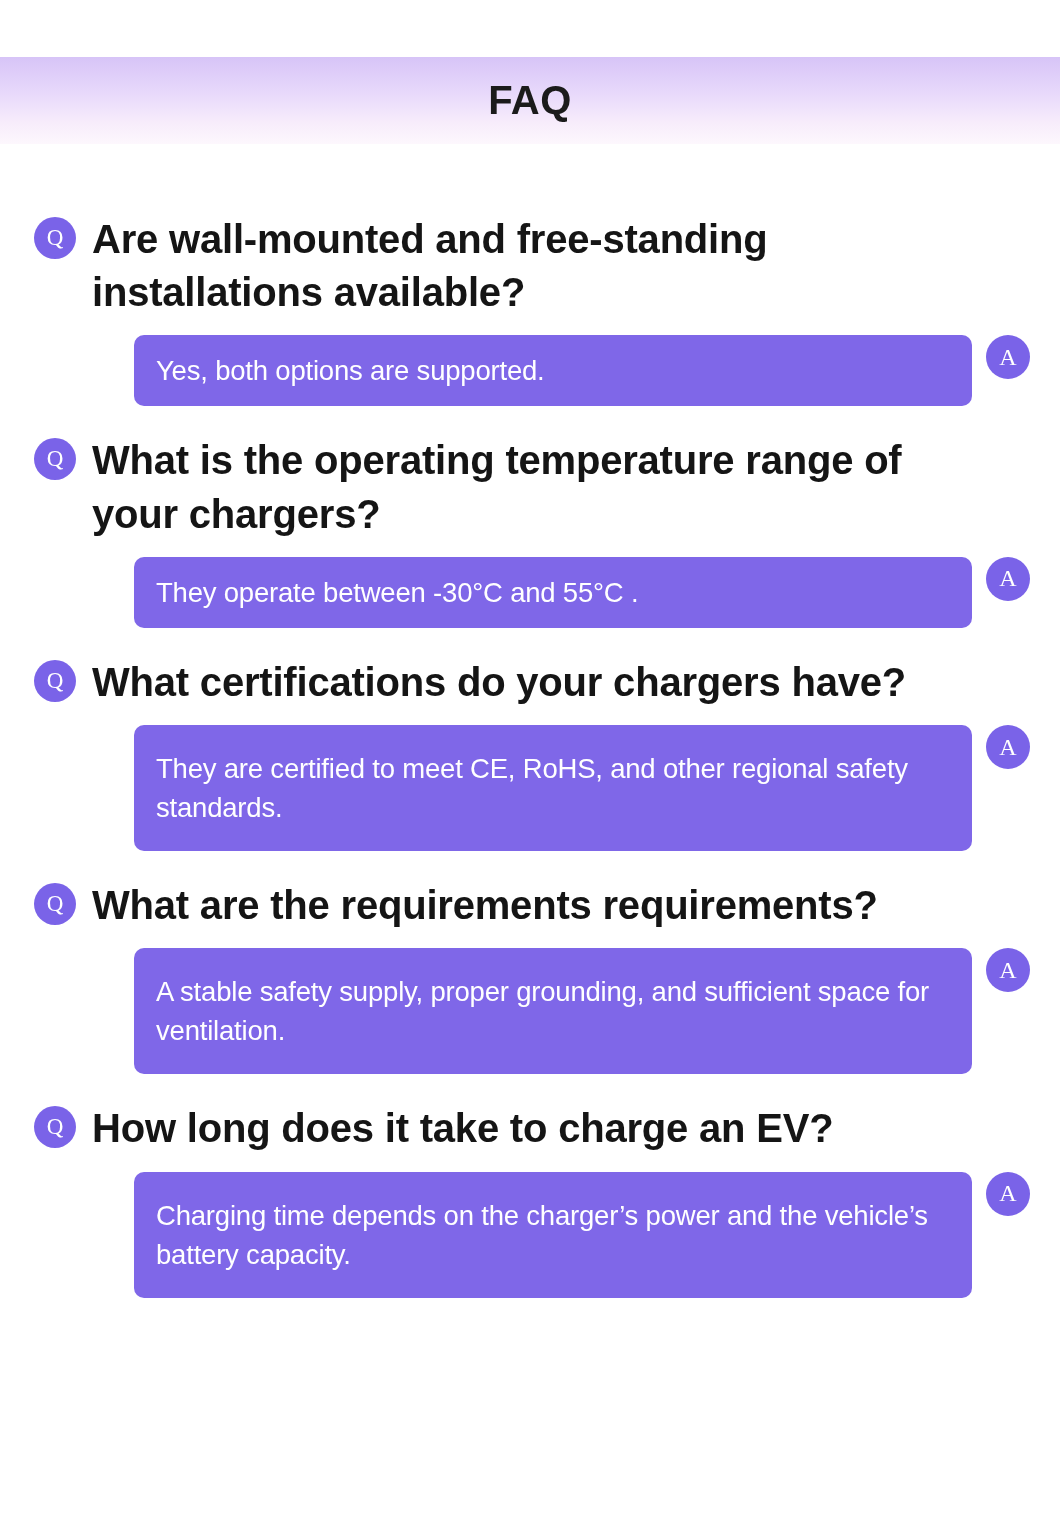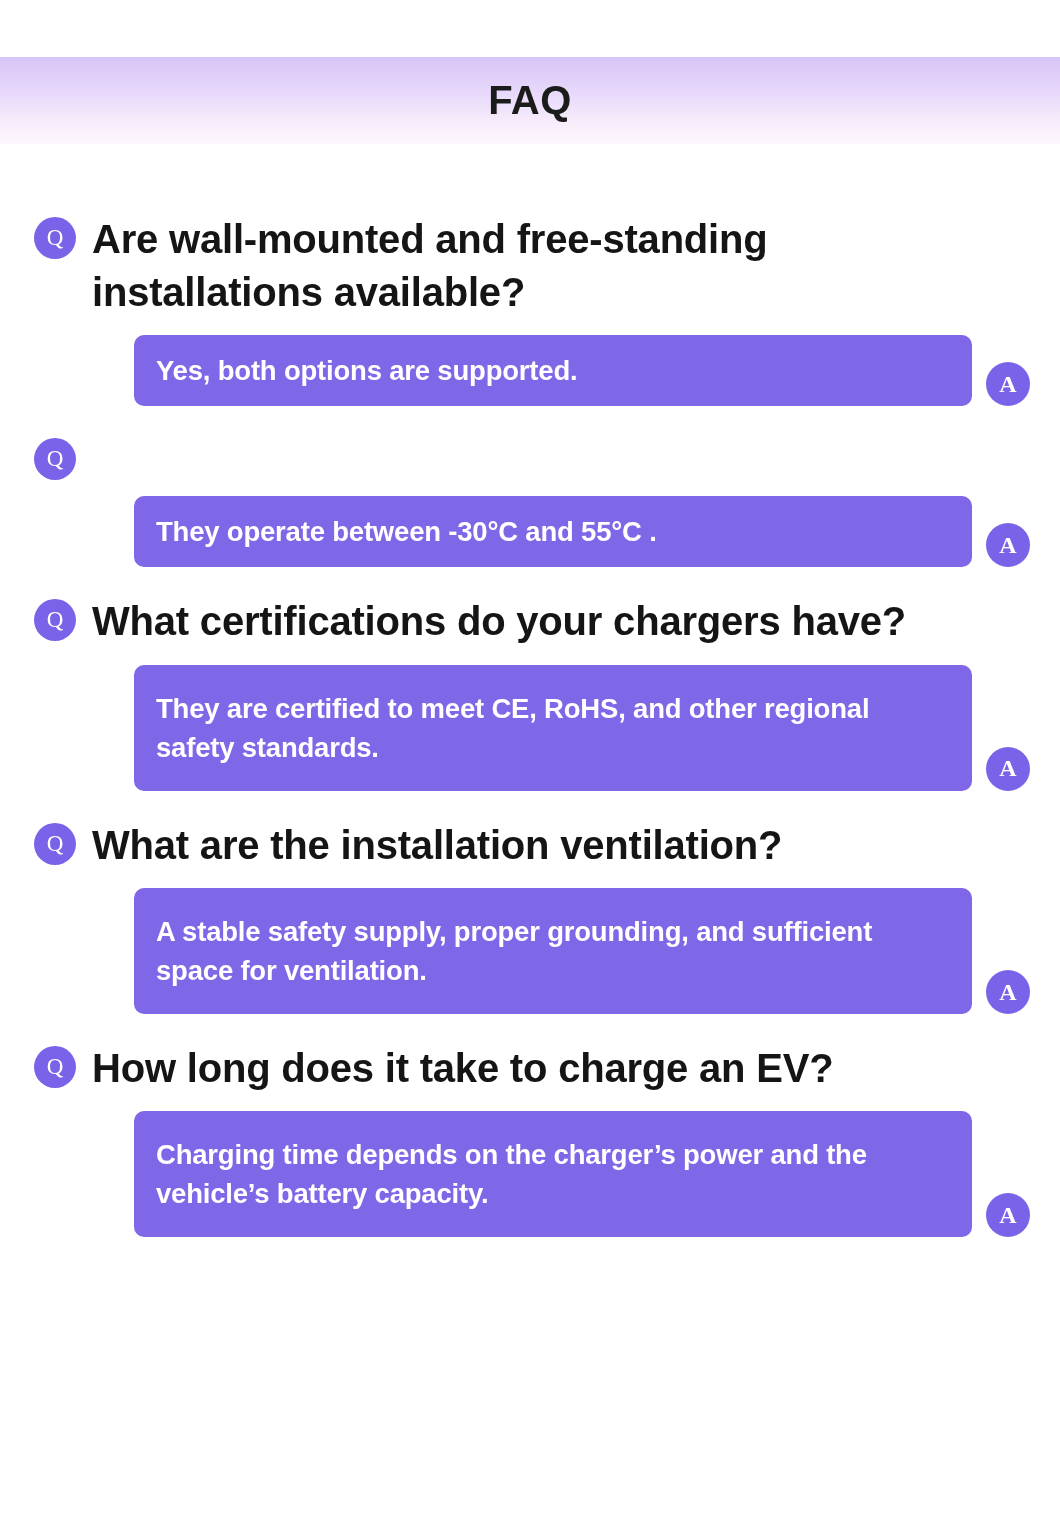--- a/index.html
+++ b/index.html
@@ -83,25 +83,24 @@
     font-size: 40px;
     line-height: 1.33;
     color: #151515;
     font-weight: bold;
     max-width: 870px;
     letter-spacing: -0.2px;
   }
 
   .a-row {
     display: flex;
-    align-items: flex-end;
+    align-items: flex-start;
     gap: 14px;
     margin-top: 16px;
     padding-left: 104px;
-    font-weight: bold;
   }
 
   .a-bubble {
     background: #7f67e8;
     color: #ffffff;
     border-radius: 10px;
     padding: 16px 22px;
     font-size: 27.5px;
     line-height: 1.42;
     width: 852px;
@@ -142,20 +141,21 @@
       </div>
       <div class="a-row">
         <div class="a-bubble">Yes, both options are supported.</div>
         <div class="a-badge">A</div>
       </div>
     </div>
 
     <div class="faq-item">
       <div class="q-row">
         <div class="q-badge">Q</div>
+        <div class="q-text">What is the operating temperature range of your chargers?</div>
       </div>
       <div class="a-row">
         <div class="a-bubble">They operate between -30°C and 55°C .</div>
         <div class="a-badge">A</div>
       </div>
     </div>
 
     <div class="faq-item">
       <div class="q-row">
         <div class="q-badge">Q</div>
@@ -163,21 +163,21 @@
       </div>
       <div class="a-row two-line">
         <div class="a-bubble">They are certified to meet CE, RoHS, and other regional safety standards.</div>
         <div class="a-badge">A</div>
       </div>
     </div>
 
     <div class="faq-item">
       <div class="q-row">
         <div class="q-badge">Q</div>
-        <div class="q-text">What are the installation ventilation?</div>
+        <div class="q-text">What are the requirements requirements?</div>
       </div>
       <div class="a-row two-line">
         <div class="a-bubble">A stable safety supply, proper grounding, and sufficient space for ventilation.</div>
         <div class="a-badge">A</div>
       </div>
     </div>
 
     <div class="faq-item">
       <div class="q-row">
         <div class="q-badge">Q</div>

